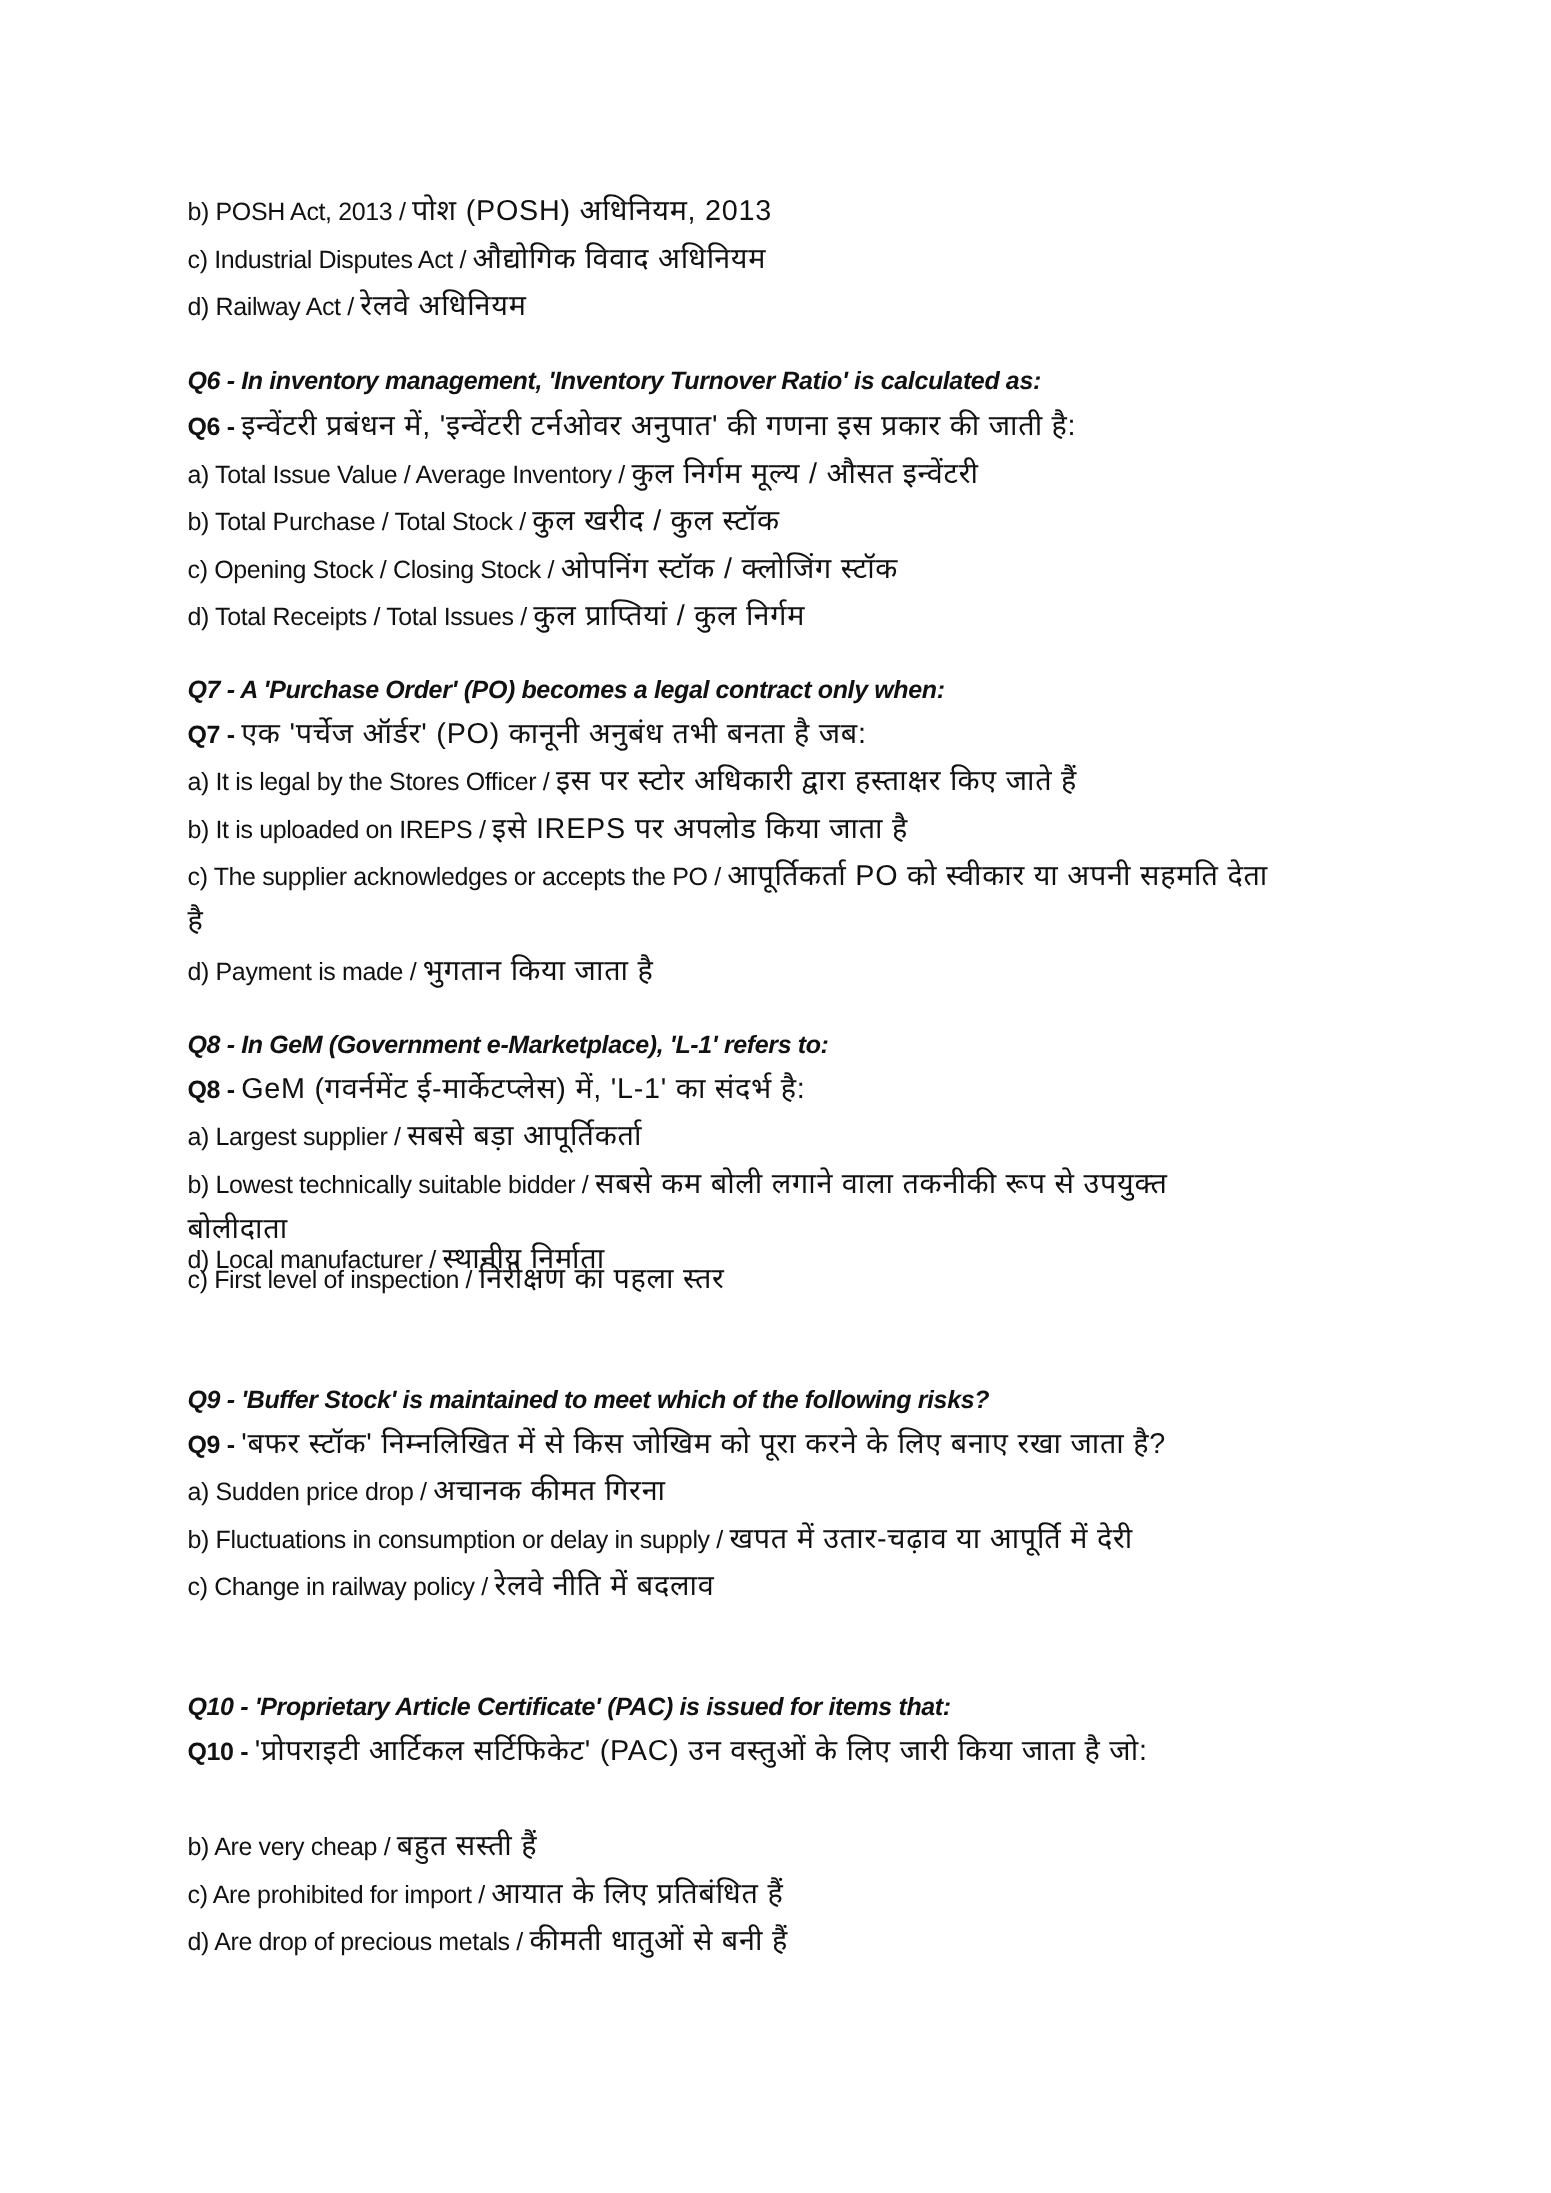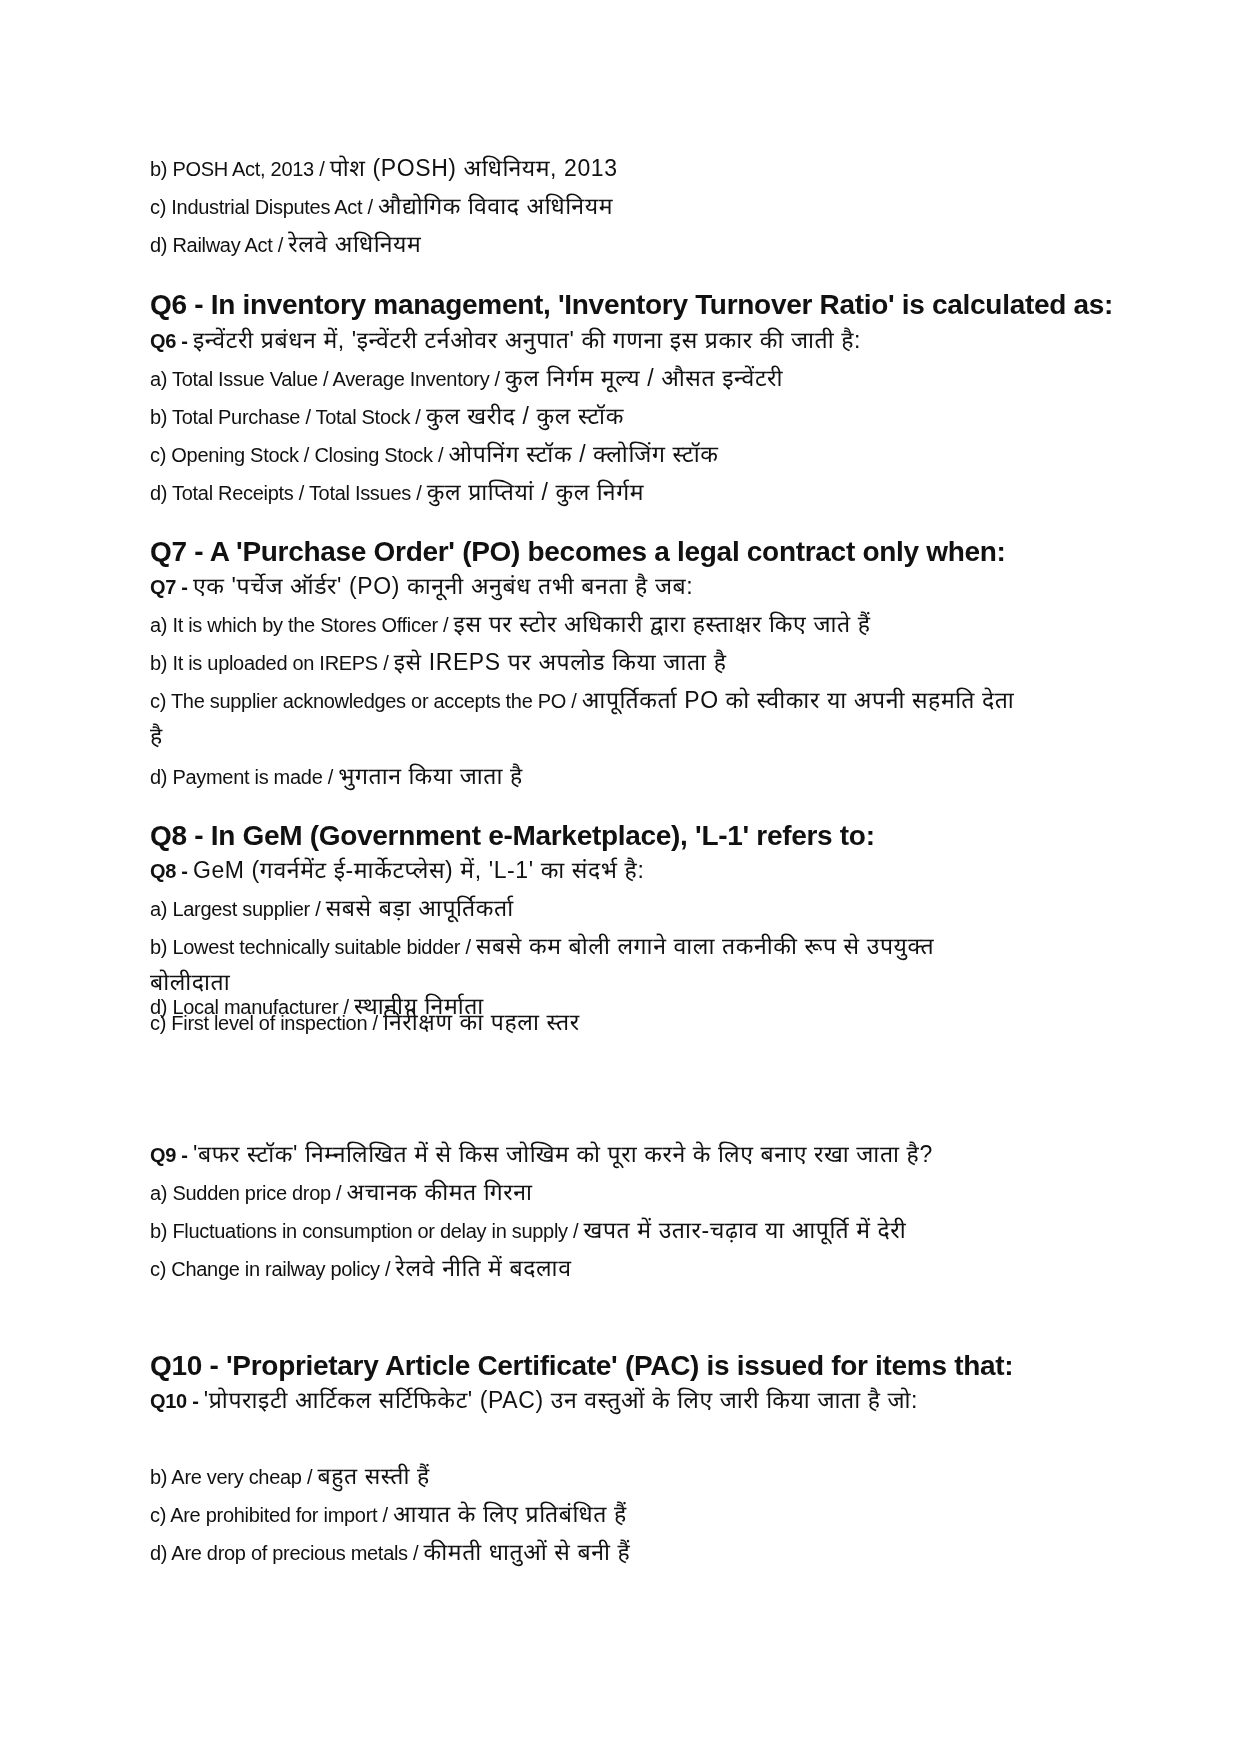--- a/index.html
+++ b/index.html
@@ -29,21 +29,22 @@
       line-height: 28px;
       white-space: nowrap;
       letter-spacing: -0.3px;
     }
     .line .hi {
       font-size: 23px;
       letter-spacing: 0.6px;
     }
     .q-en {
       font-weight: bold;
-      font-size: 28px;
+      font-size: 20px;
+      font-style: italic;
     }
     .q-hi {
       font-weight: bold;
       font-size: 20px;
     }
     .q-hi .hi {
       font-size: 23px;
       font-weight: normal;
     }
   </style>
@@ -58,34 +59,35 @@
 
   <div class="line q-en" style="top:291px">Q6 - In inventory management, 'Inventory Turnover Ratio' is calculated as:</div>
   <div class="line q-hi" style="top:326px"><span>Q6 - </span><span class="hi">इन्वेंटरी  प्रबंधन  में, 'इन्वेंटरी  टर्नओवर  अनुपात' की  गणना  इस  प्रकार  की  जाती  है:</span></div>
   <div class="line" style="top:364px"><span>a) Total Issue Value / Average Inventory / </span><span class="hi">कुल  निर्गम  मूल्य  /  औसत  इन्वेंटरी</span></div>
   <div class="line" style="top:402px"><span>b) Total Purchase / Total Stock / </span><span class="hi">कुल  खरीद  /  कुल  स्टॉक</span></div>
   <div class="line" style="top:440px"><span>c) Opening Stock / Closing Stock / </span><span class="hi">ओपनिंग  स्टॉक  /  क्लोजिंग  स्टॉक</span></div>
   <div class="line" style="top:478px"><span>d) Total Receipts / Total Issues / </span><span class="hi">कुल  प्राप्तियां  /  कुल  निर्गम</span></div>
 
   <div class="line q-en" style="top:538px">Q7 - A 'Purchase Order' (PO) becomes a legal contract only when:</div>
   <div class="line q-hi" style="top:572px"><span>Q7 - </span><span class="hi">एक  'पर्चेज  ऑर्डर' (PO) कानूनी  अनुबंध  तभी  बनता  है  जब:</span></div>
-  <div class="line" style="top:610px"><span>a) It is which by the Stores Officer / </span><span class="hi">इस  पर  स्टोर  अधिकारी  द्वारा  हस्ताक्षर  किए  जाते  हैं</span></div>
+  <div class="line" style="top:610px"><span>a) It is legal by the Stores Officer / </span><span class="hi">इस  पर  स्टोर  अधिकारी  द्वारा  हस्ताक्षर  किए  जाते  हैं</span></div>
   <div class="line" style="top:686px"><span>c) The supplier acknowledges or accepts the PO / </span><span class="hi">आपूर्तिकर्ता  PO को  स्वीकार  या  अपनी  सहमति  देता</span></div>
   <div class="line" style="top:648px"><span>b) It is uploaded on IREPS / </span><span class="hi">इसे  IREPS पर  अपलोड  किया  जाता  है</span></div>
   <div class="line" style="top:722px"><span class="hi">है</span></div>
   <div class="line" style="top:762px"><span>d) Payment is made / </span><span class="hi">भुगतान  किया  जाता  है</span></div>
 
   <div class="line q-en" style="top:822px">Q8 - In GeM (Government e-Marketplace), 'L-1' refers to:</div>
   <div class="line q-hi" style="top:856px"><span>Q8 - </span><span class="hi">GeM (गवर्नमेंट  ई-मार्केटप्लेस)  में, 'L-1' का  संदर्भ  है:</span></div>
   <div class="line" style="top:894px"><span>a) Largest supplier / </span><span class="hi">सबसे  बड़ा  आपूर्तिकर्ता</span></div>
   <div class="line" style="top:932px"><span>b) Lowest technically suitable bidder / </span><span class="hi">सबसे  कम  बोली  लगाने  वाला  तकनीकी  रूप  से  उपयुक्त</span></div>
   <div class="line" style="top:968px"><span class="hi">बोलीदाता</span></div>
   <div class="line" style="top:1008px"><span>c) First level of inspection / </span><span class="hi">निरीक्षण  का  पहला  स्तर</span></div>
   <div class="line" style="top:992px"><span>d) Local manufacturer / </span><span class="hi">स्थानीय  निर्माता</span></div>
 
+  <div class="line q-en" style="top:1106px">Q9 - 'Buffer Stock' is maintained to meet which of the following risks?</div>
   <div class="line q-hi" style="top:1140px"><span>Q9 - </span><span class="hi">'बफर  स्टॉक' निम्नलिखित  में  से  किस  जोखिम  को  पूरा  करने  के  लिए  बनाए  रखा  जाता  है?</span></div>
   <div class="line" style="top:1178px"><span>a) Sudden price drop / </span><span class="hi">अचानक  कीमत  गिरना</span></div>
   <div class="line" style="top:1254px"><span>c) Change in railway policy / </span><span class="hi">रेलवे  नीति  में  बदलाव</span></div>
   <div class="line" style="top:1216px"><span>b) Fluctuations in consumption or delay in supply / </span><span class="hi">खपत  में  उतार-चढ़ाव  या  आपूर्ति  में  देरी</span></div>
 
   <div class="line q-en" style="top:1352px">Q10 - 'Proprietary Article Certificate' (PAC) is issued for items that:</div>
   <div class="line q-hi" style="top:1386px"><span>Q10 - </span><span class="hi">'प्रोपराइटी  आर्टिकल  सर्टिफिकेट' (PAC) उन  वस्तुओं  के  लिए  जारी  किया  जाता  है  जो:</span></div>
   <div class="line" style="top:1462px"><span>b) Are very cheap / </span><span class="hi">बहुत  सस्ती  हैं</span></div>
   <div class="line" style="top:1500px"><span>c) Are prohibited for import / </span><span class="hi">आयात  के  लिए  प्रतिबंधित  हैं</span></div>
   <div class="line" style="top:1538px"><span>d) Are drop of precious metals / </span><span class="hi">कीमती  धातुओं  से  बनी  हैं</span></div>

